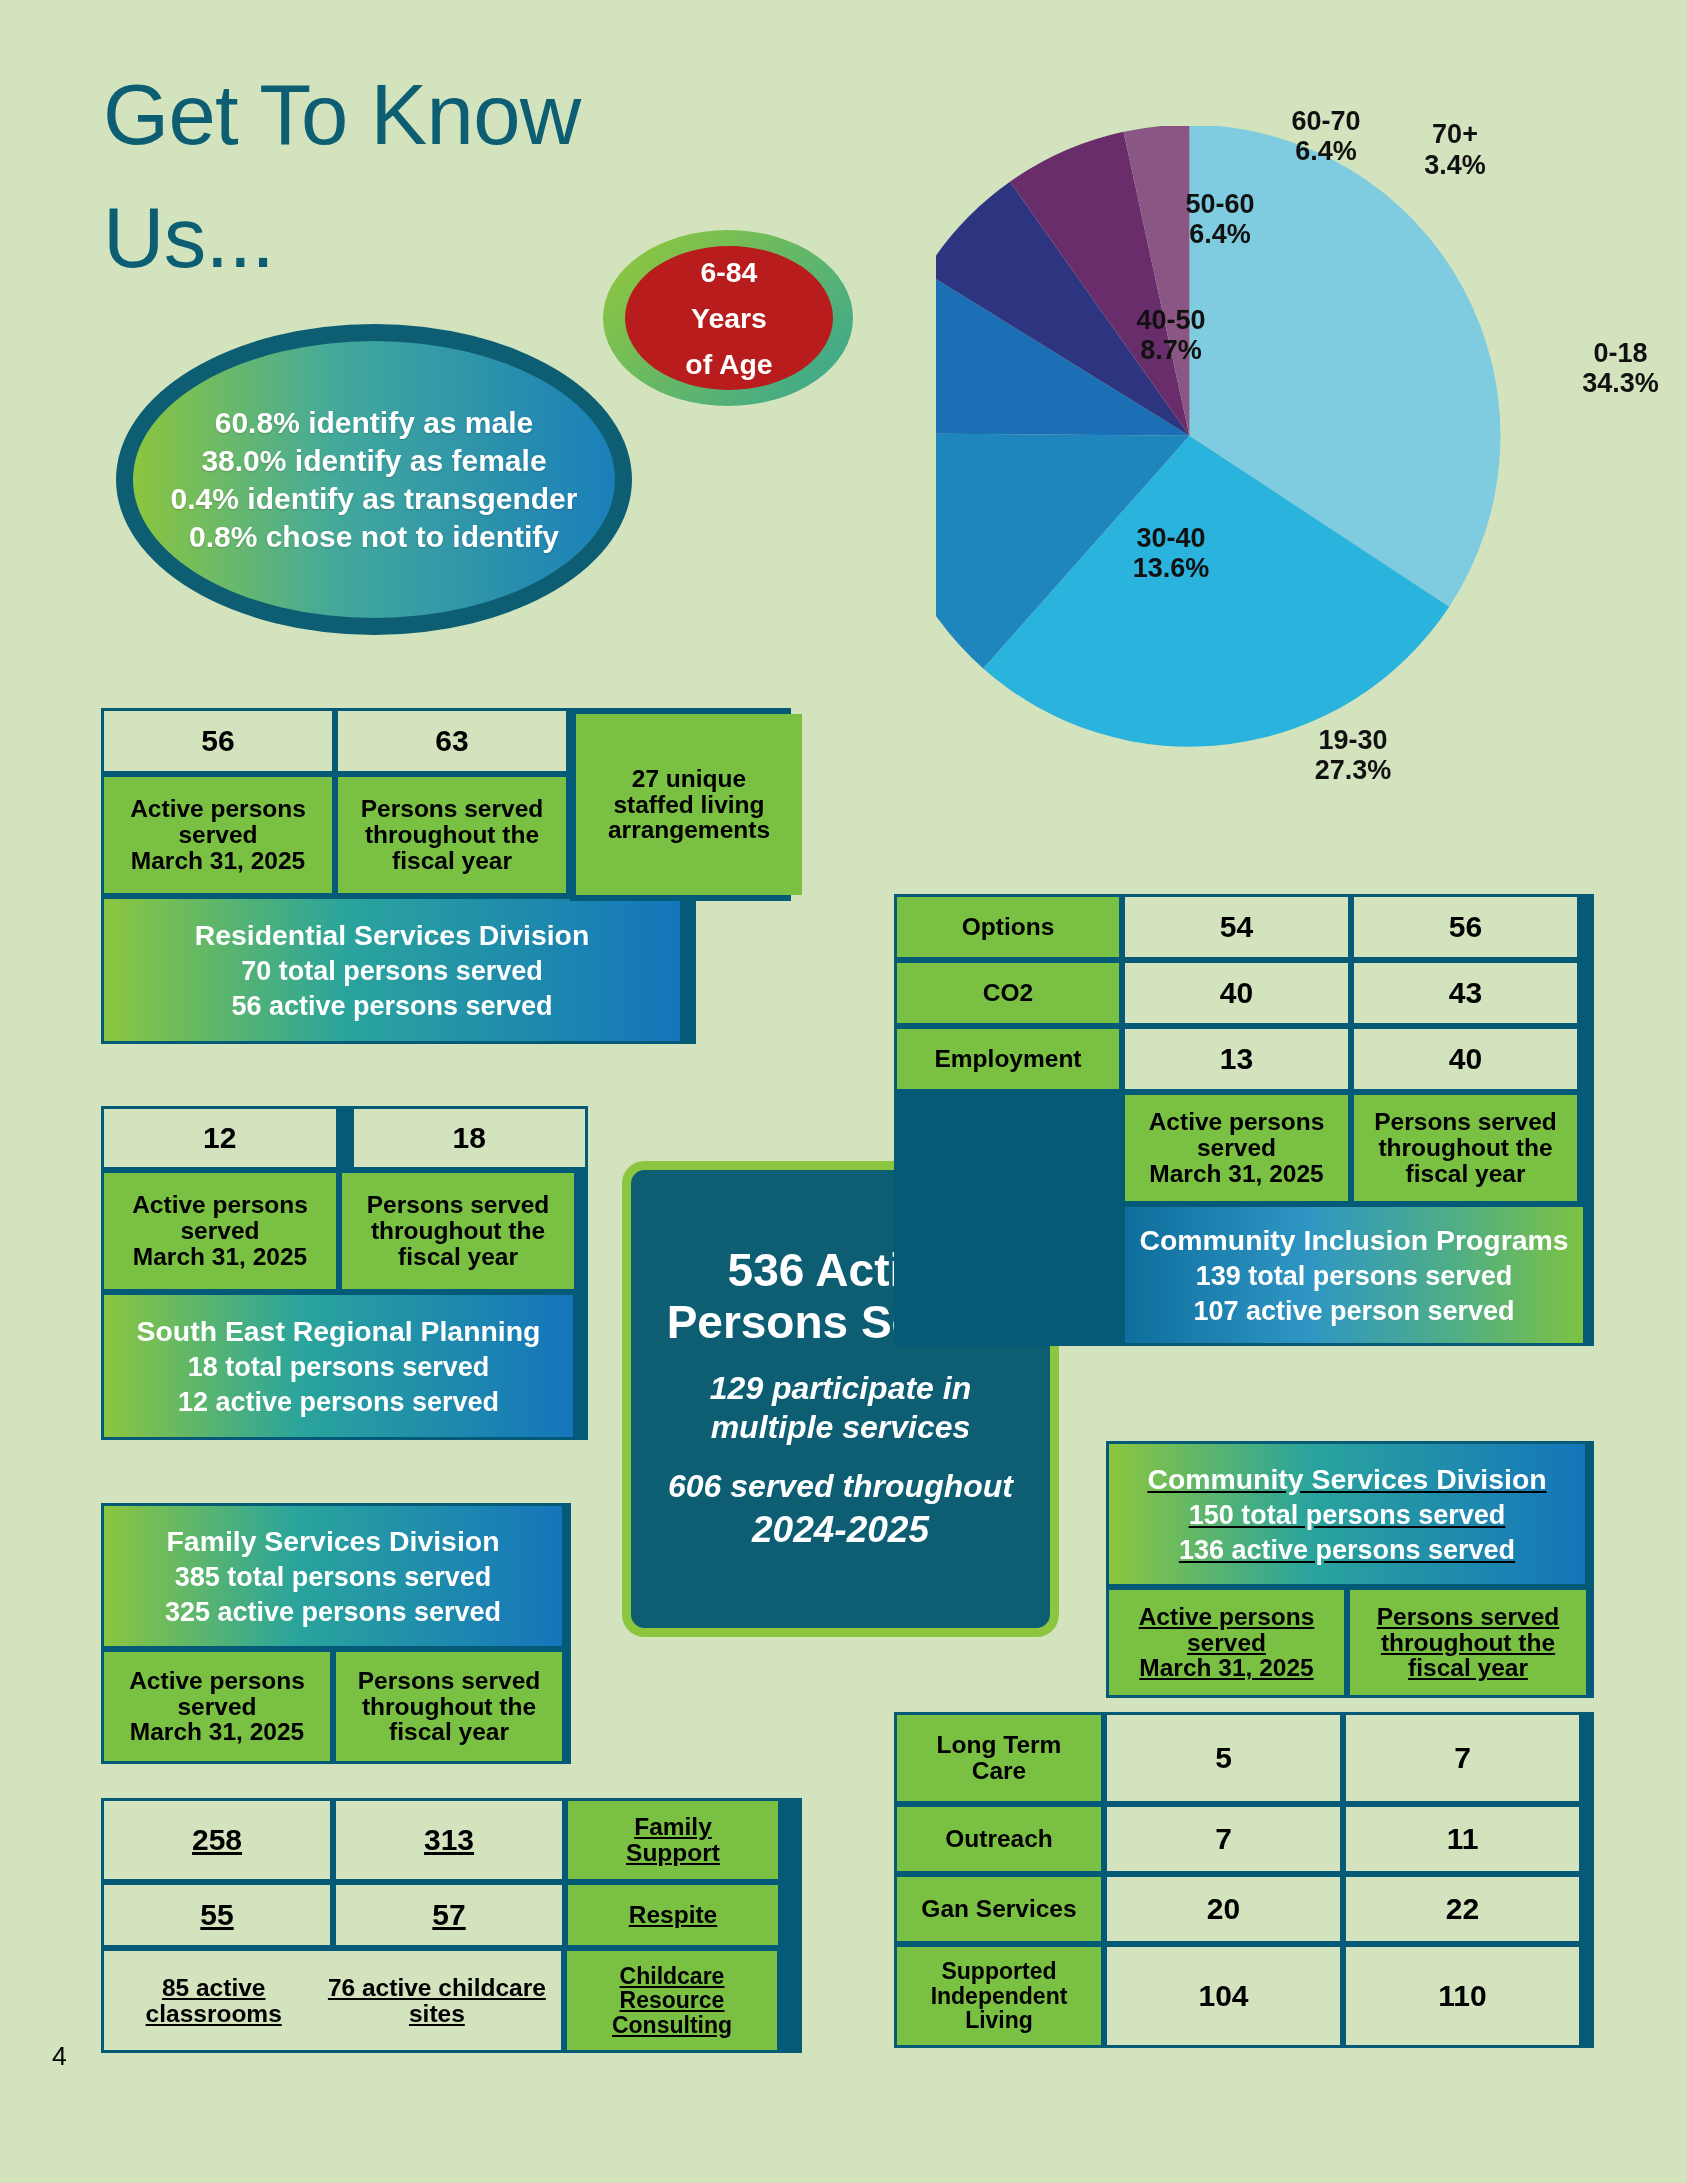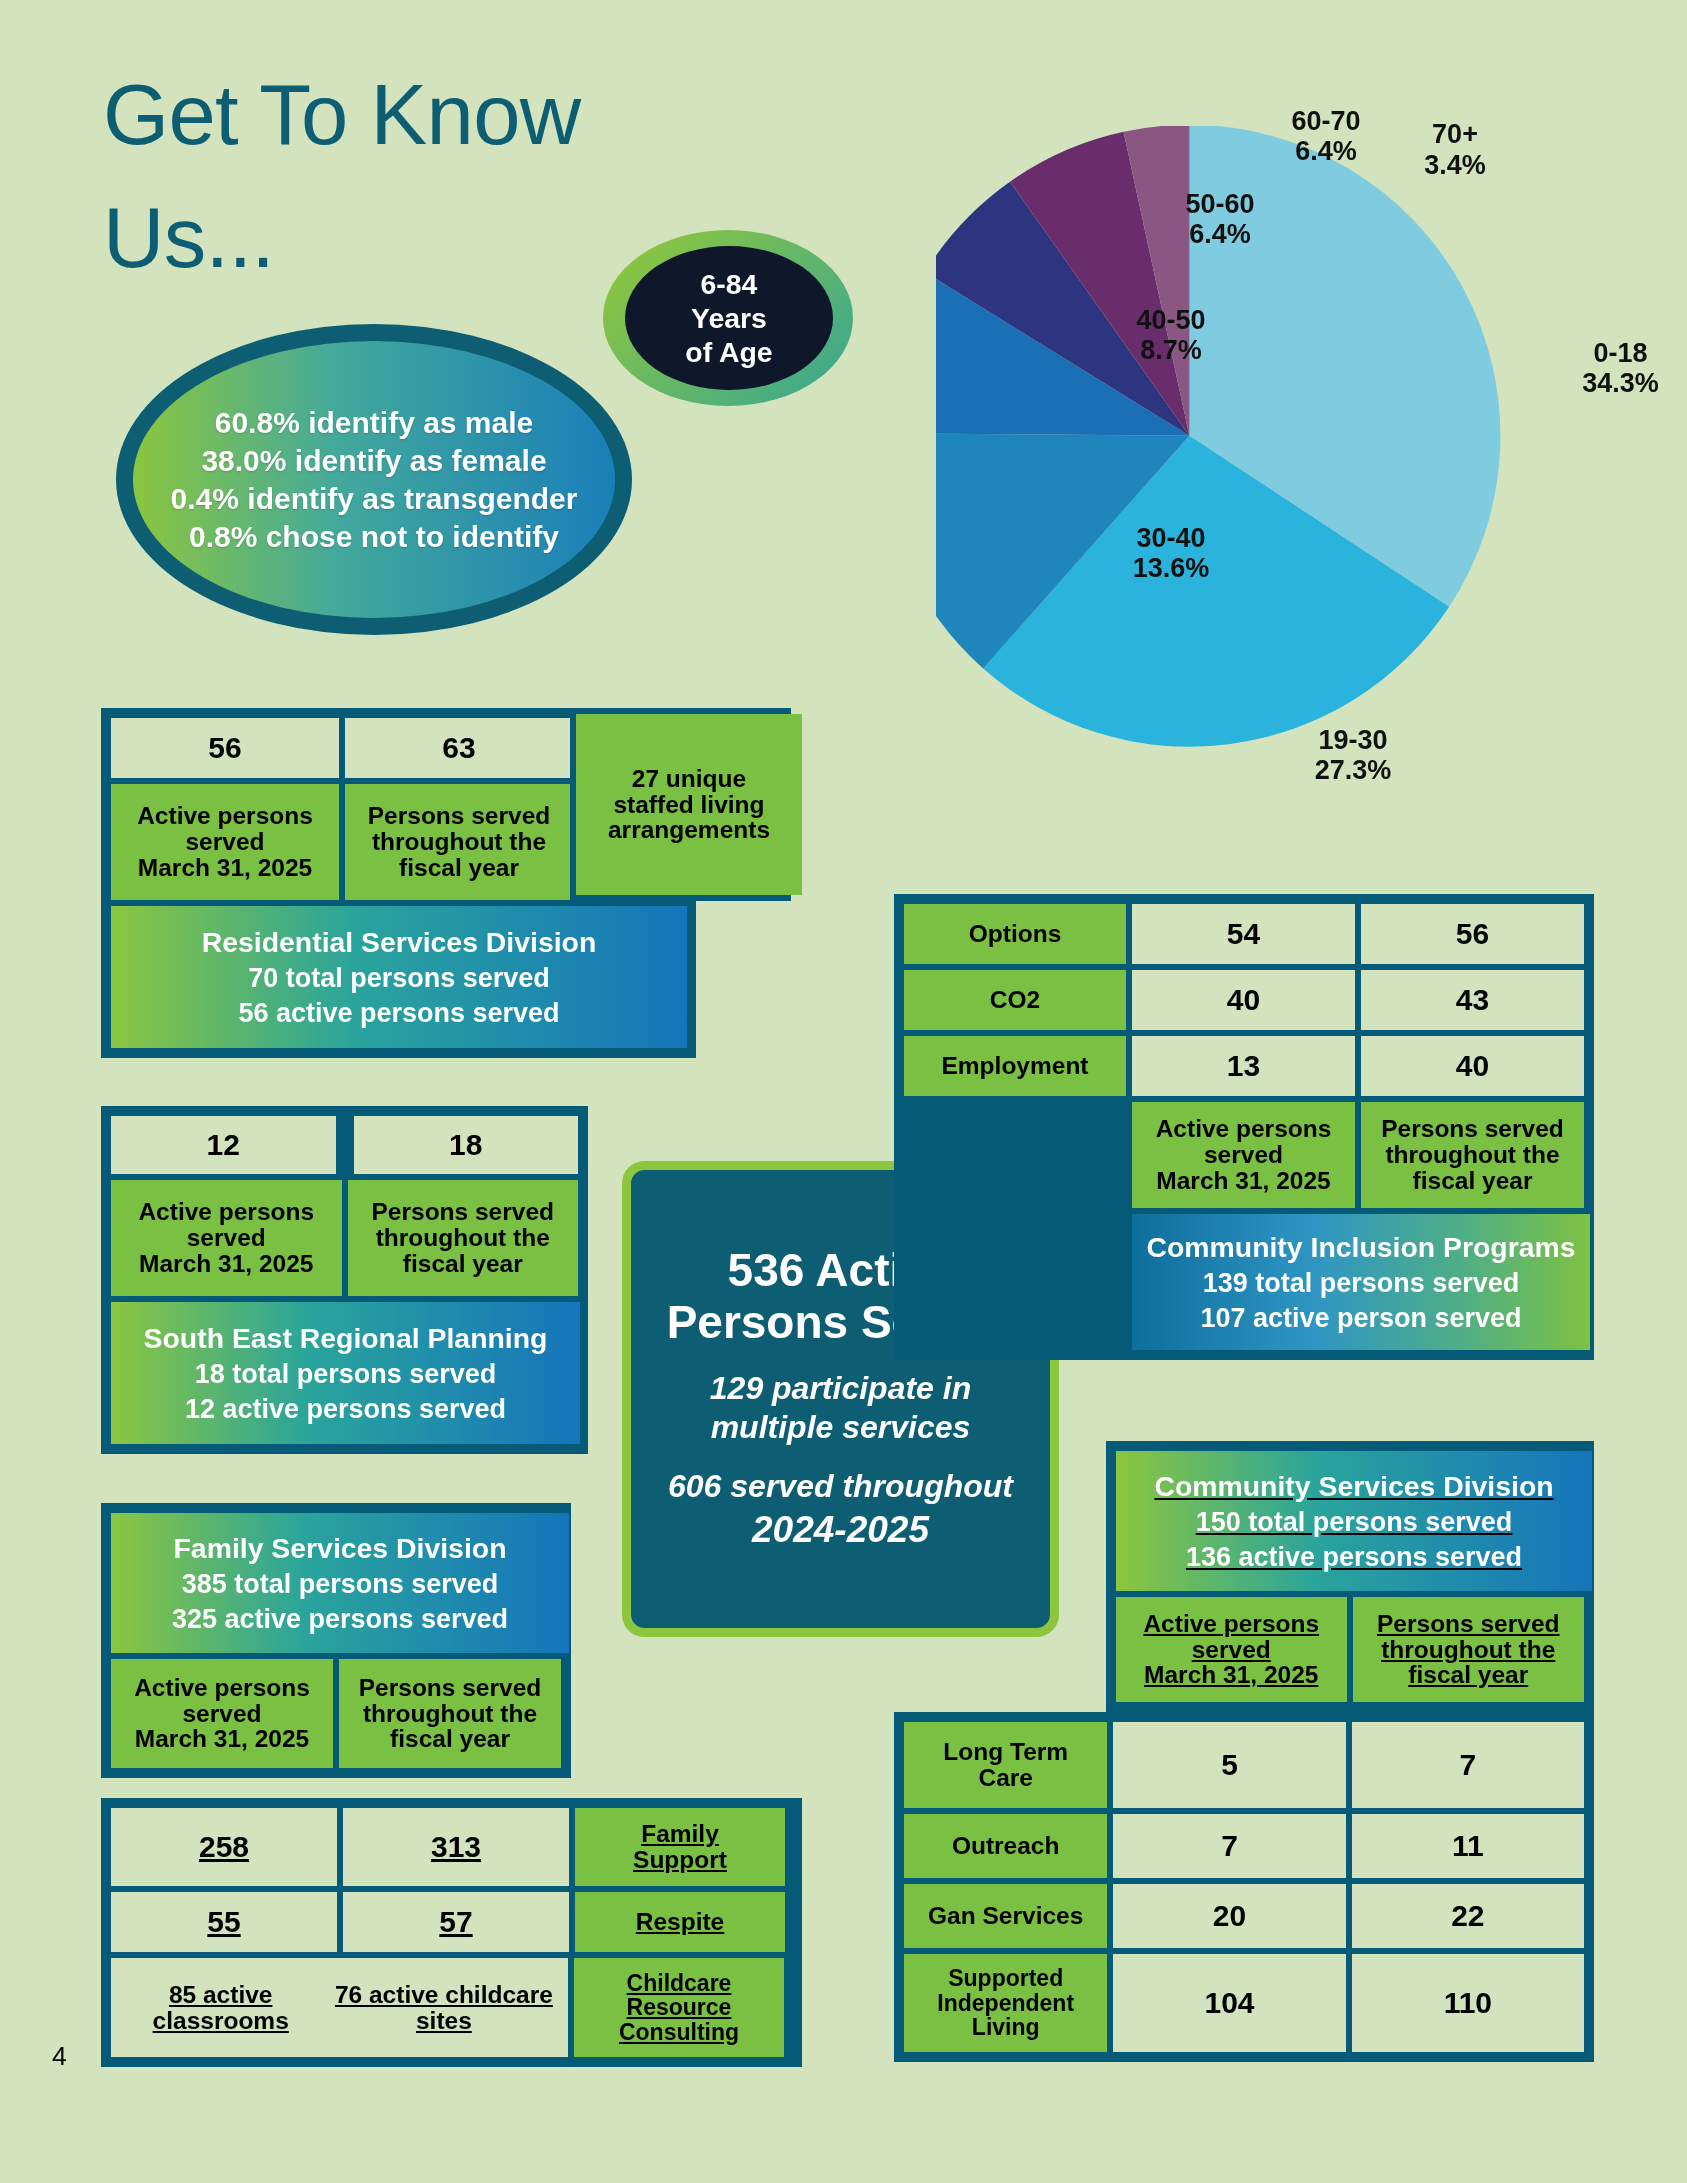--- a/index.html
+++ b/index.html
@@ -36,39 +36,39 @@
     text-shadow: 0 1.3px 2px rgba(0,0,0,.18);
   }
   .age-ring {
     position: absolute; left: 603px; top: 230px;
     width: 250px; height: 176px; border-radius: 50%;
     background: linear-gradient(135deg, #8cc63f 10%, #3fa98c 90%);
   }
   .age-inner {
     position: absolute; left: 625px; top: 246px;
     width: 208px; height: 144px; border-radius: 50%;
-    background: #0f172a;
+    background: #b91c1c;
     display: flex; flex-direction: column;
-    align-items: center; justify-content: center; gap: 1px;
+    align-items: center; justify-content: center; gap: 13px;
   }
   .age-line { color:#fff; font-weight: bold; font-size: 28.4px; font-stretch: condensed; }
 
   
   #pie-wrap { position: absolute; left: 936px; top: 126px; width: 751px; height: 675px; }
   .pie-label {
     position: absolute; color:#111; font-weight: bold; font-size: 27px;
     text-align: center; line-height: 1.12; white-space: nowrap;
     font-stretch: semi-condensed;
   }
 
   
   .panel {
     position: absolute;
     background: #055a78;
-    padding: 10px;
+    padding: 3px;
     display: flex; flex-direction: column; gap: 6px;
   }
   .row { display: flex; gap: 6px; }
   .cell {
     display: flex; align-items: center; justify-content: center;
     text-align: center; color: #000; font-weight: bold;
     font-stretch: condensed; line-height: 1.06;
     padding: 2.6px 5.3px;
   }
   .cell.pale { background: #d2e3bd; }

